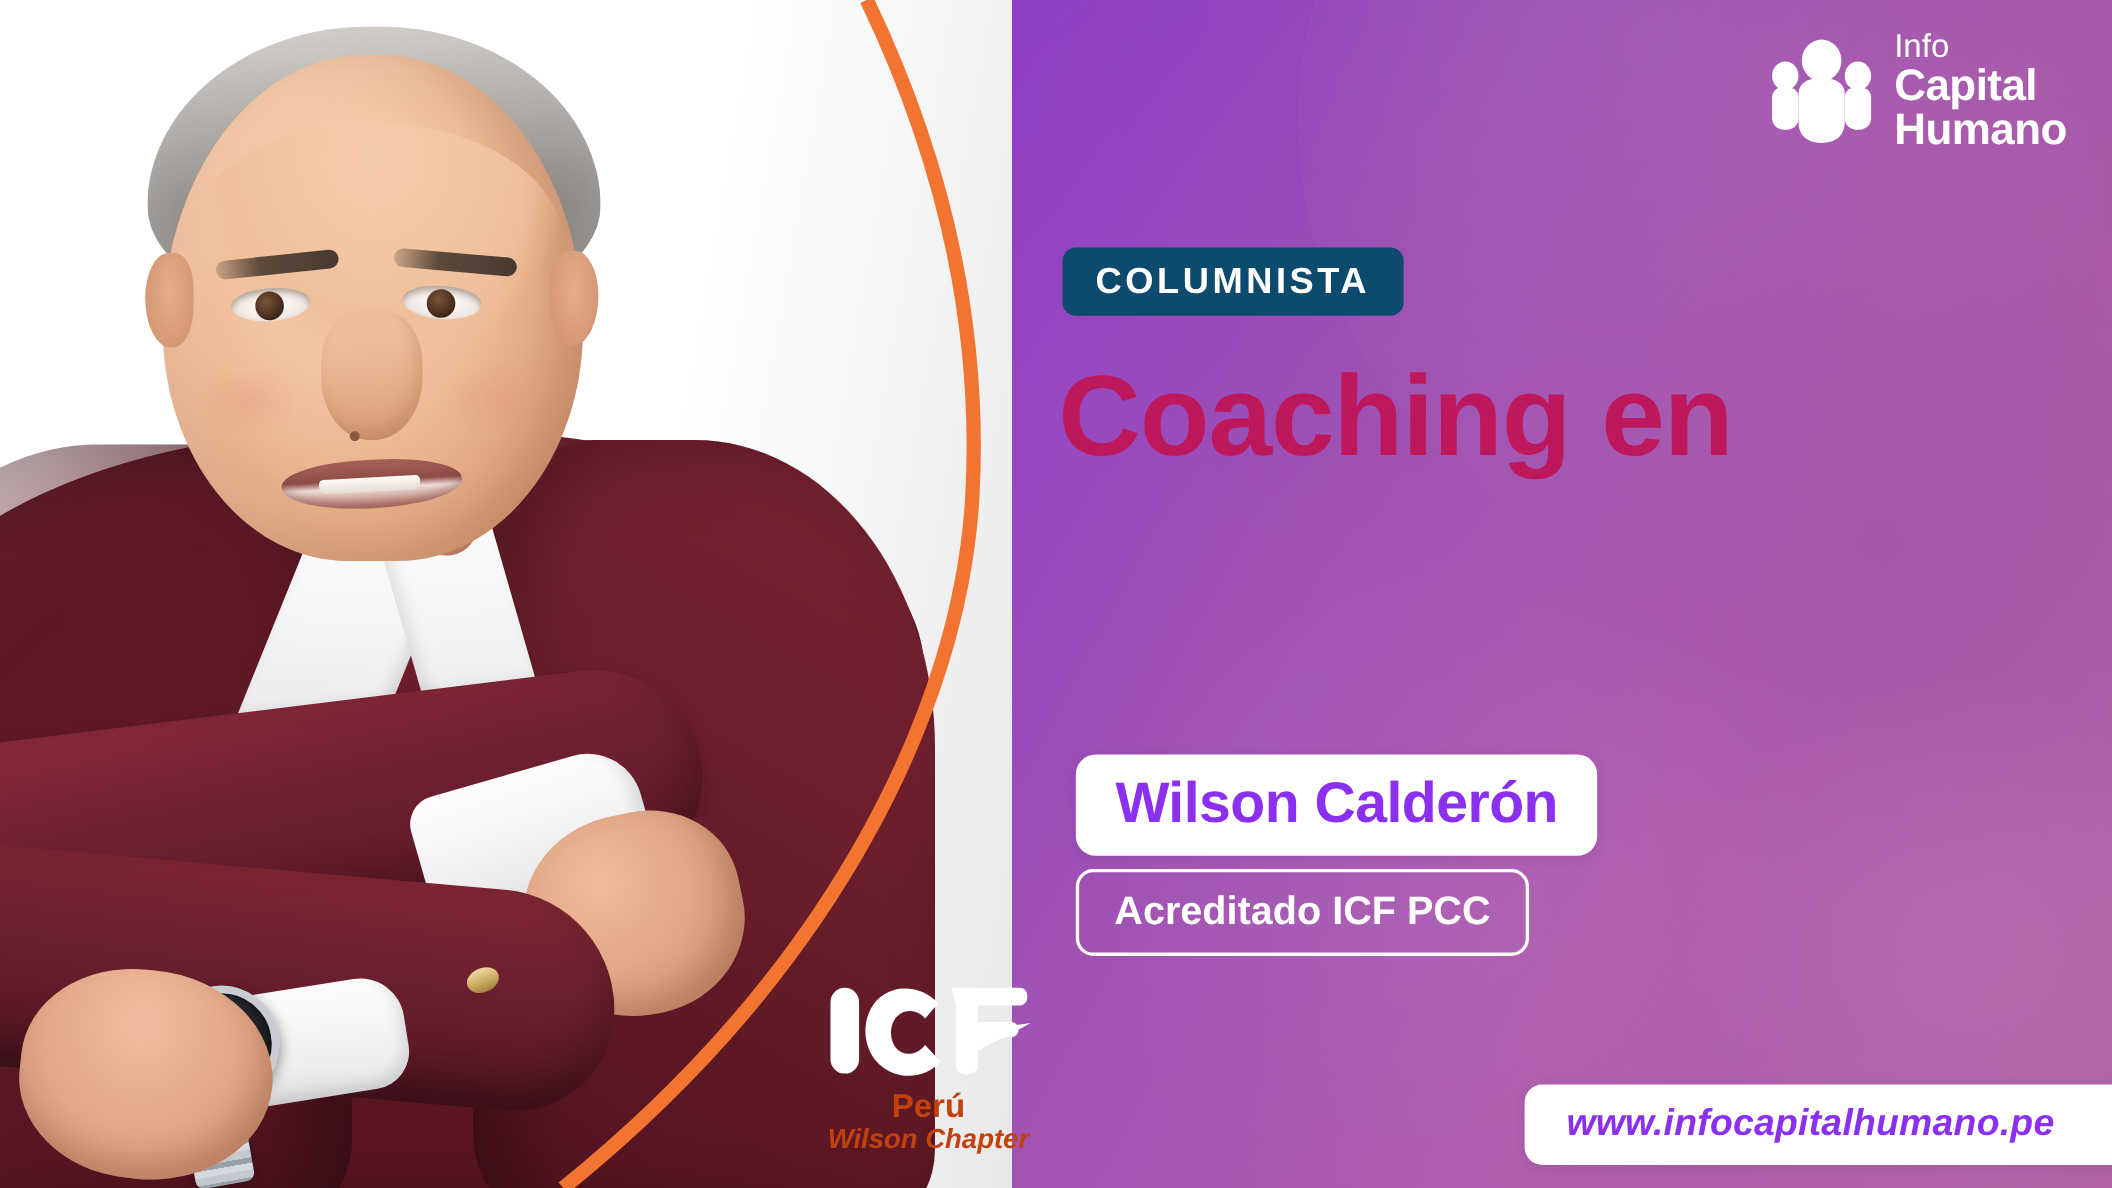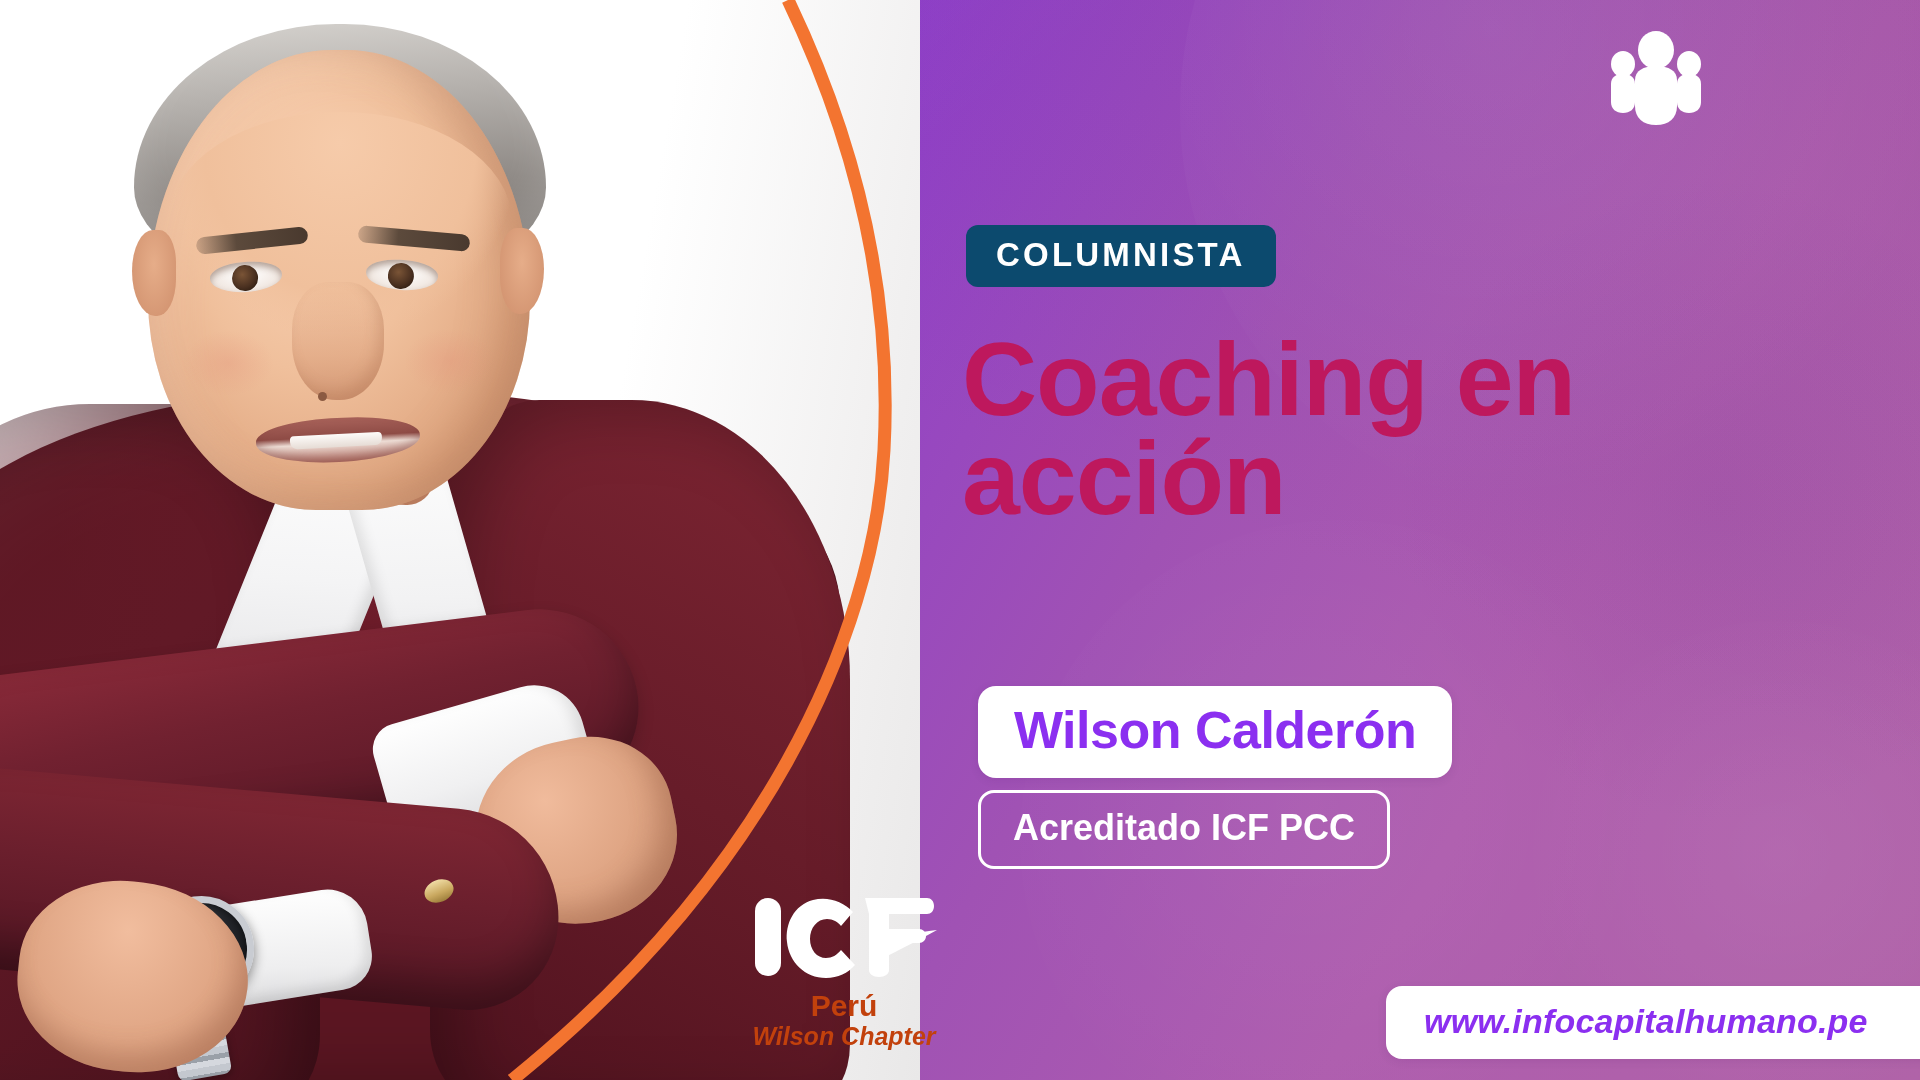--- a/index.html
+++ b/index.html
@@ -509,27 +509,31 @@
 
   <div class="brand">
     <svg class="brand-mark" viewBox="0 0 96 100">
       <ellipse cx="15" cy="36" rx="12" ry="13" fill="#ffffff"></ellipse>
       <path d="M3,56 C3,49 8,46 15,46 C22,46 27,49 27,56 L27,74 C27,81 22,85 15,85 C8,85 3,81 3,74 Z" fill="#ffffff"></path>
       <ellipse cx="81" cy="36" rx="12" ry="13" fill="#ffffff"></ellipse>
       <path d="M69,56 C69,49 74,46 81,46 C88,46 93,49 93,56 L93,74 C93,81 88,85 81,85 C74,85 69,81 69,74 Z" fill="#ffffff"></path>
       <ellipse cx="48" cy="22" rx="18" ry="19" fill="#ffffff"></ellipse>
       <path d="M27,52 C27,43 35,38 48,38 C61,38 69,43 69,52 L69,78 C69,90 61,97 48,97 C35,97 27,90 27,78 Z" fill="#ffffff"></path>
     </svg>
+    <div class="brand-text">
+      <div class="brand-info">Info</div>
+      <div class="brand-capital">Capital</div>
+      <div class="brand-humano">Humano</div>
+    </div>
   </div>
 
   <div class="badge-columnista">COLUMNISTA</div>
 
   <div class="headline">
     <div>Coaching en</div>
-    <div>acción</div>
   </div>
 
   <div class="name-pill">Wilson Calderón</div>
   <div class="credential-pill">Acreditado ICF PCC</div>
 
   <div class="icf-logo">
     <svg class="icf-mark" viewBox="0 0 190 100">
       <rect x="6" y="10" width="26" height="78" rx="13" fill="#ffffff"></rect>
       <path d="M104,24 C94,13 78,8 64,12 C45,17 36,36 38,54 C40,74 56,90 77,90 C89,90 99,85 106,77 L92,62 C88,67 83,70 77,70 C68,70 61,62 61,51 C61,40 68,31 78,31 C84,31 89,34 92,38 Z" fill="#ffffff"></path>
       <path d="M116,10 L178,10 C182,10 185,13 185,18 C185,23 182,26 178,26 L140,26 L140,41 L170,41 C174,41 177,44 177,48 C177,52 174,55 170,55 L140,55 L140,82 C140,86 136,89 130,89 C124,89 120,86 120,82 L120,26 Z" fill="#ffffff"></path>

